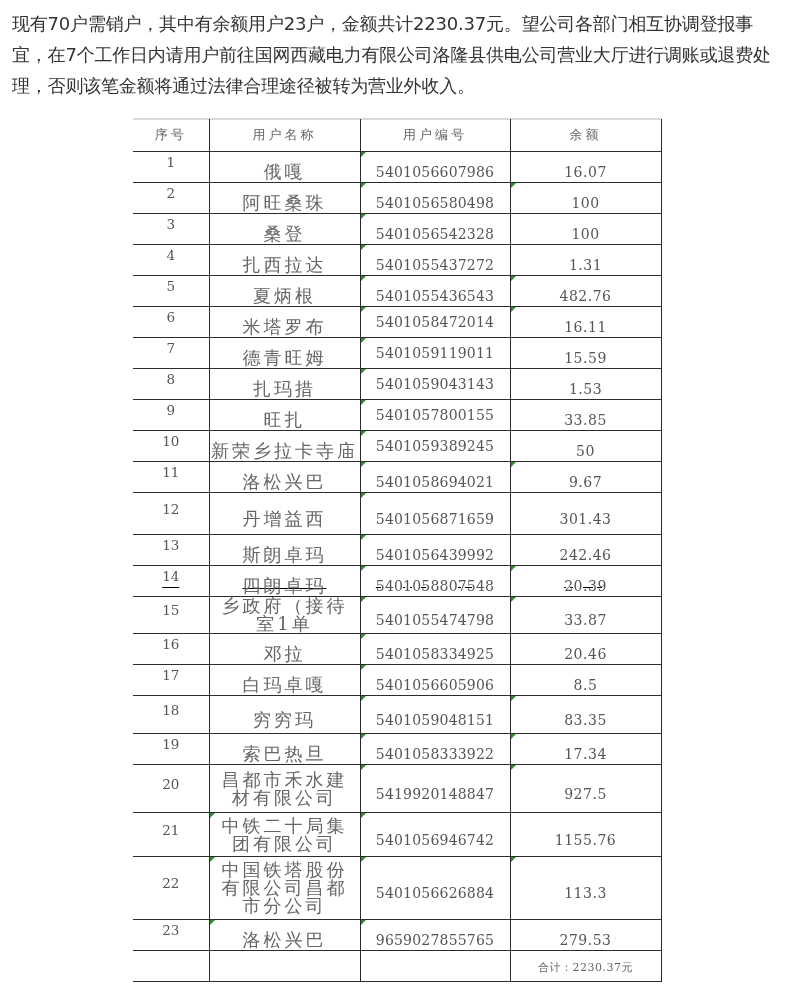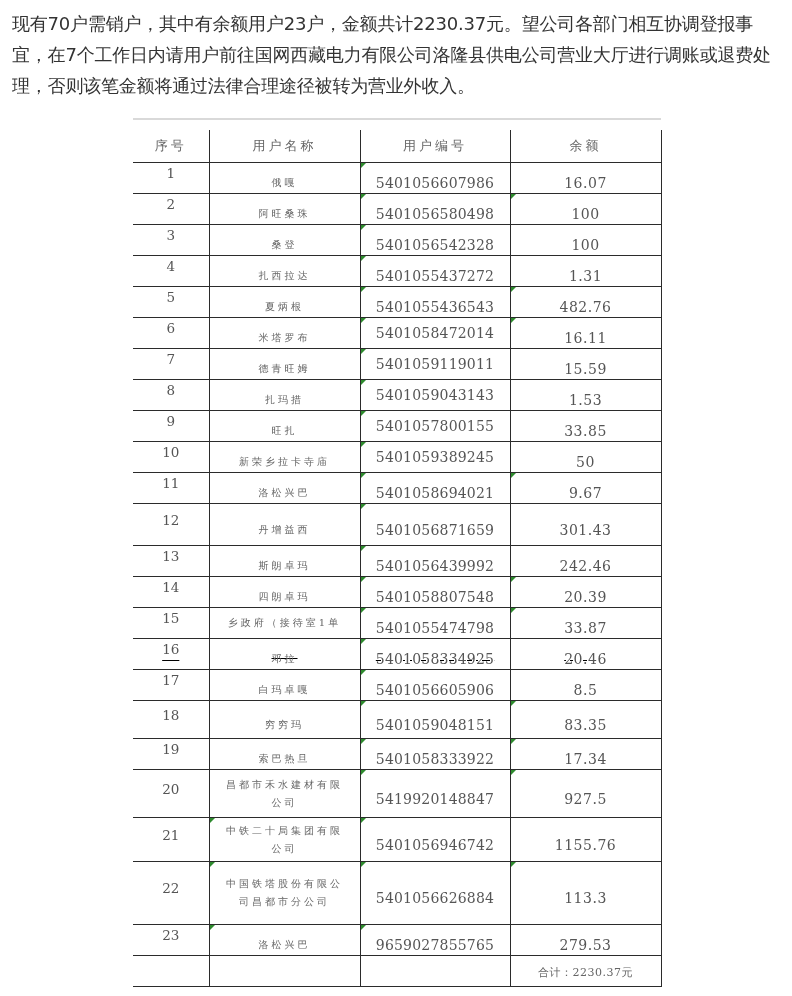--- a/index.html
+++ b/index.html
@@ -4,30 +4,30 @@
 <style>
   html, body { margin: 0; padding: 0; background: #ffffff; }
   body { width: 792px; height: 996px; position: relative; overflow: hidden; font-family: "DejaVu Sans", sans-serif; }
   .intro {
     position: absolute; left: 12px; top: 8px; width: 772px;
     font-size: 18px; line-height: 31px; color: #333333;
     font-family: "DejaVu Sans", sans-serif; letter-spacing: -0.2px;
   }
   .table-wrap { position: absolute; left: 133px; top: 118px; width: 528px; }
   .top-rule { position: absolute; left: 0; top: 0; width: 528px; height: 2px; background: #d9d9d9; }
-  table { position: absolute; left: 0; top: 12px; border-collapse: collapse; table-layout: fixed; width: 528px; }
+  table { position: absolute; left: 0; top: 1px; border-collapse: collapse; table-layout: fixed; width: 528px; }
   td, th {
     border-bottom: 1.5px solid #2b2b2b; border-right: 1.5px solid #2b2b2b;
     padding: 0; text-align: center; color: #555555;
     font-family: "DejaVu Serif", serif; font-weight: normal; font-size: 13.5px;
     position: relative; overflow: hidden; white-space: nowrap;
   }
   th { color: #666666; font-size: 13px; letter-spacing: 3px; height: 32px; }
   td.col-idx, th.col-idx { border-left: none; }
-  td.col-name { letter-spacing: 3px; font-size: 10px; color: #666; }
+  td.col-name { letter-spacing: 3px; font-size: 18px; color: #666; }
   td.col-name.wrap { white-space: normal; line-height: 18px; padding: 0 12px; }
   td.col-id { font-size: 14px; letter-spacing: 0.2px; vertical-align: middle; }
   td.col-bal { font-size: 14px; letter-spacing: 0.5px; }
   td .low { position: relative; top: 5px; }
   td .high { position: relative; top: -5px; }
   .tri {
     position: absolute; left: 0; top: 0; width: 0; height: 0;
     border-top: 5px solid #2e8b2e; border-right: 5px solid transparent;
   }
   tr.total td { border-bottom: 1.5px solid #2b2b2b; }
@@ -127,33 +127,33 @@
           <td class="col-name"><span class="low">丹增益西</span></td>
           <td class="col-id"><span class="tri"></span><span class="low">5401056871659</span></td>
           <td class="col-bal"><span class="low">301.43</span></td>
         </tr>
         <tr style="height: 31px;">
           <td class="col-idx"><span class="high">13</span></td>
           <td class="col-name"><span class="low">斯朗卓玛</span></td>
           <td class="col-id"><span class="tri"></span><span class="low">5401056439992</span></td>
           <td class="col-bal"><span class="low">242.46</span></td>
         </tr>
-        <tr style="height: 31px;">
+        <tr style="height: 31px; text-decoration: underline;">
           <td class="col-idx"><span class="high">14</span></td>
           <td class="col-name"><span class="low">四朗卓玛</span></td>
           <td class="col-id"><span class="tri"></span><span class="low">5401058807548</span></td>
           <td class="col-bal"><span class="tri"></span><span class="low">20.39</span></td>
         </tr>
         <tr style="height: 31px;">
           <td class="col-idx"><span class="high">15</span></td>
           <td class="col-name wrap"><span>乡政府（接待室1单</span></td>
           <td class="col-id"><span class="tri"></span><span class="low">5401055474798</span></td>
           <td class="col-bal"><span class="tri"></span><span class="low">33.87</span></td>
         </tr>
-        <tr style="height: 31px; text-decoration: underline;">
+        <tr style="height: 31px;">
           <td class="col-idx"><span class="high">16</span></td>
           <td class="col-name"><span class="low">邓拉</span></td>
           <td class="col-id"><span class="tri"></span><span class="low">5401058334925</span></td>
           <td class="col-bal"><span class="low">20.46</span></td>
         </tr>
         <tr style="height: 31px;">
           <td class="col-idx"><span class="high">17</span></td>
           <td class="col-name"><span class="low">白玛卓嘎</span></td>
           <td class="col-id"><span class="tri"></span><span class="low">5401056605906</span></td>
           <td class="col-bal"><span class="low">8.5</span></td>

